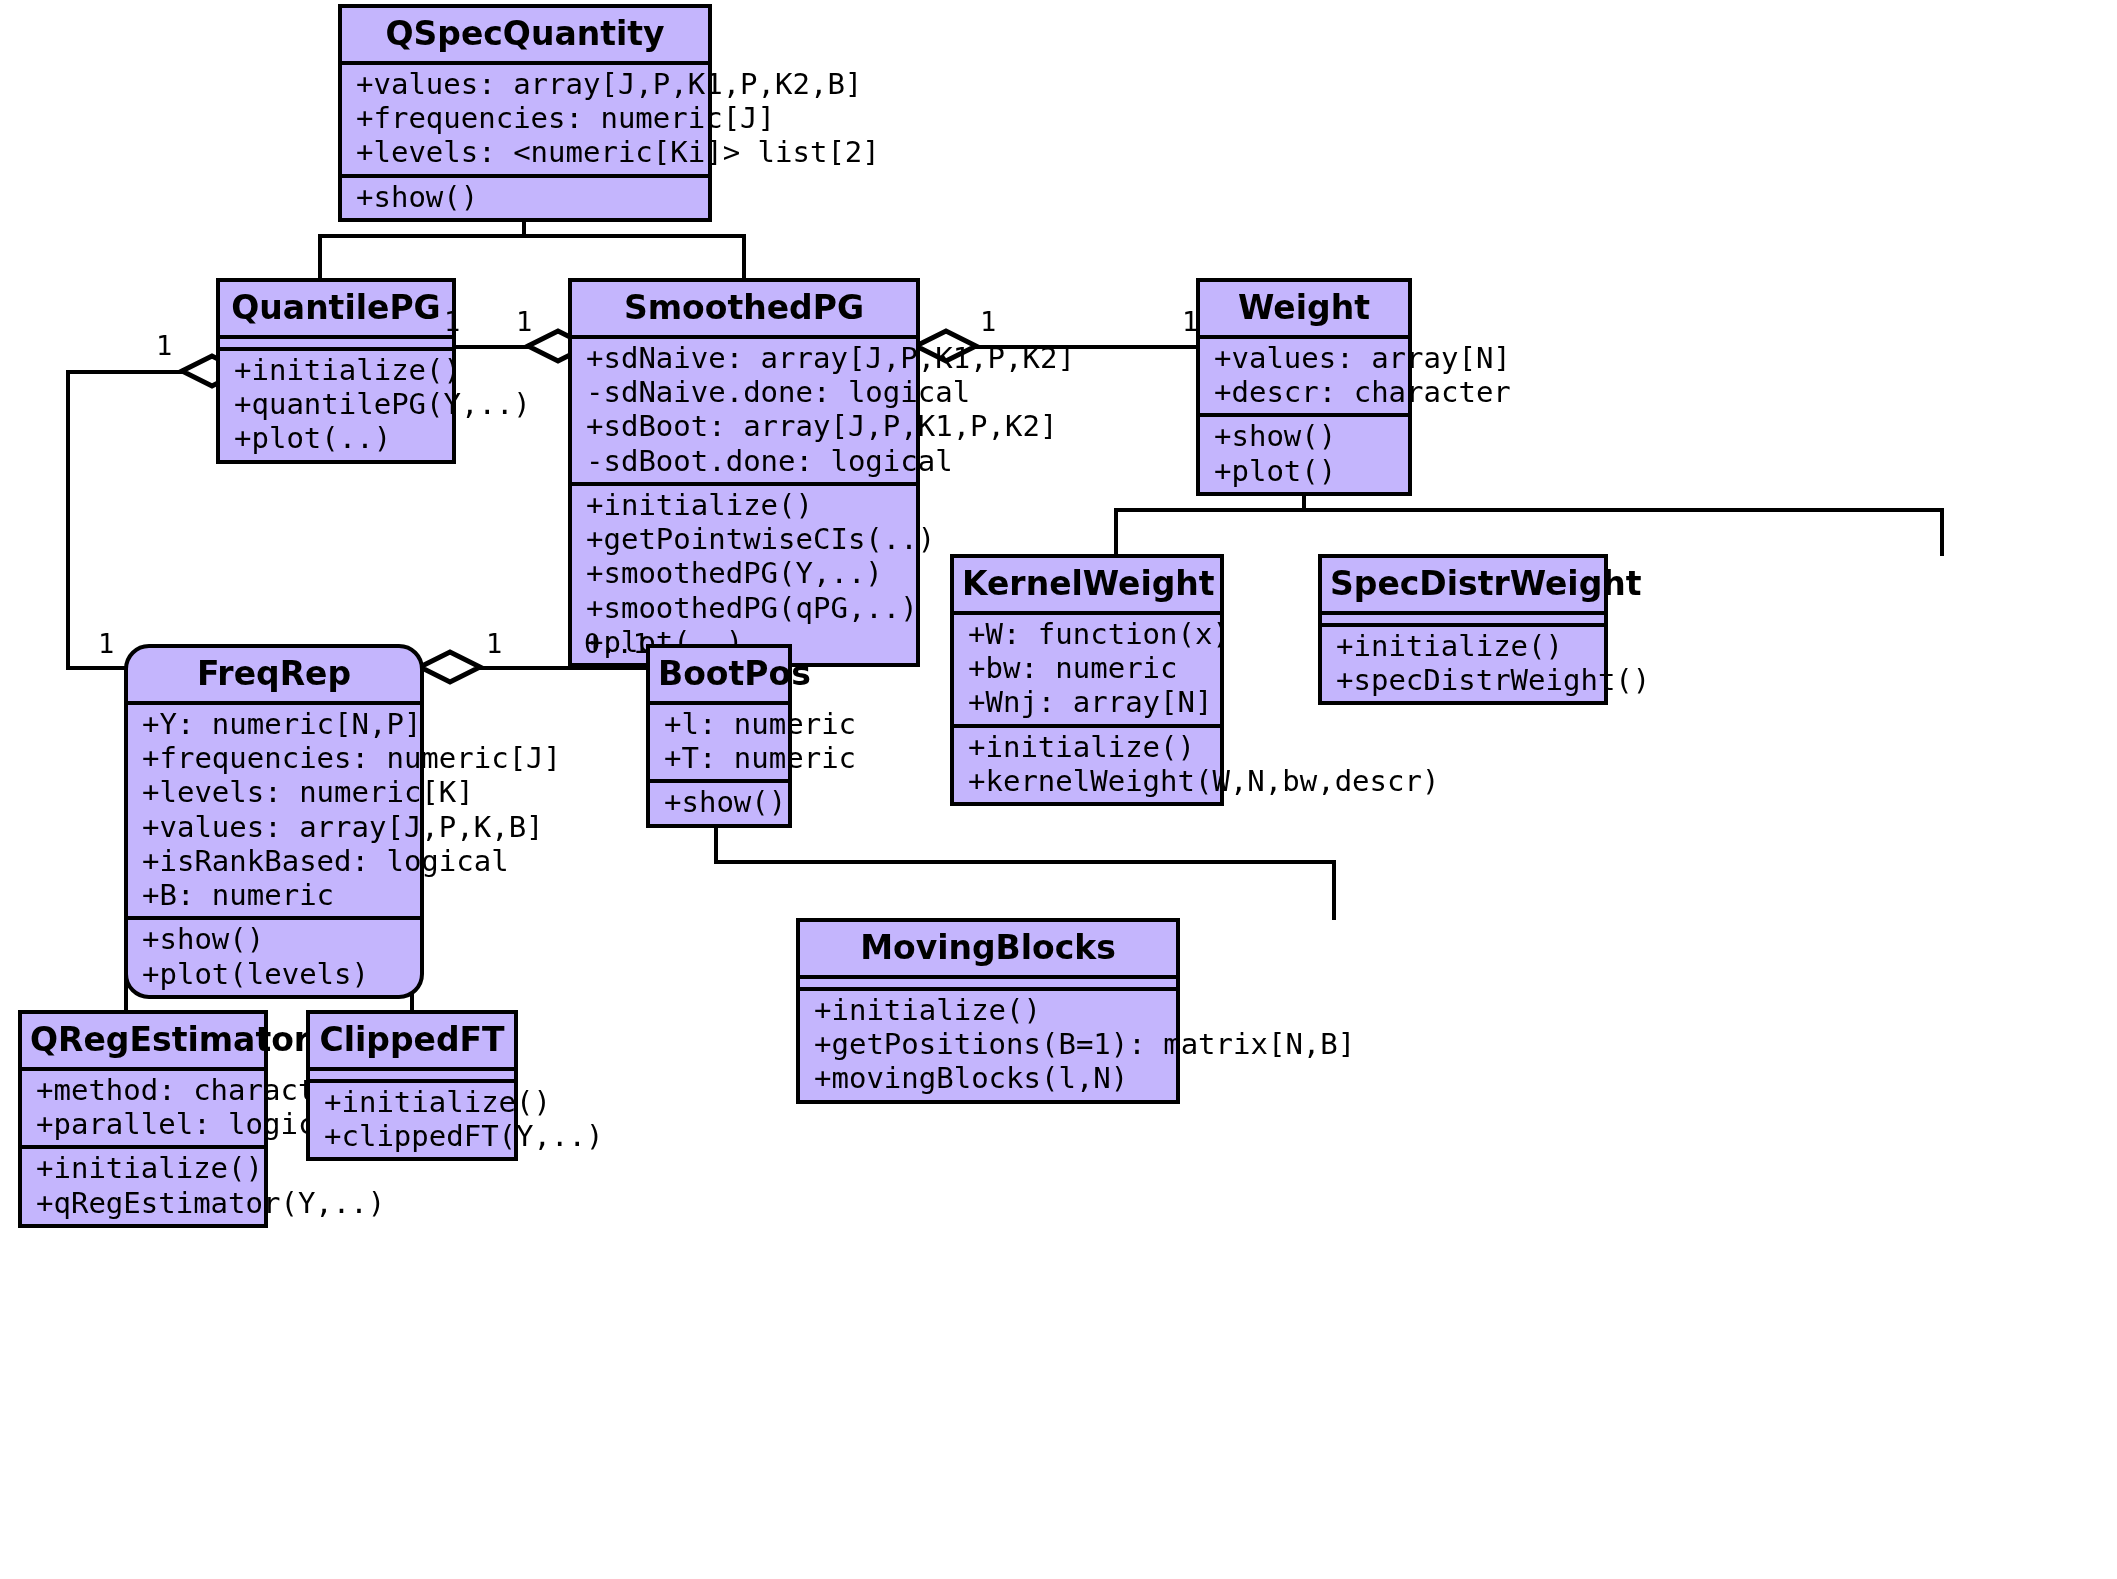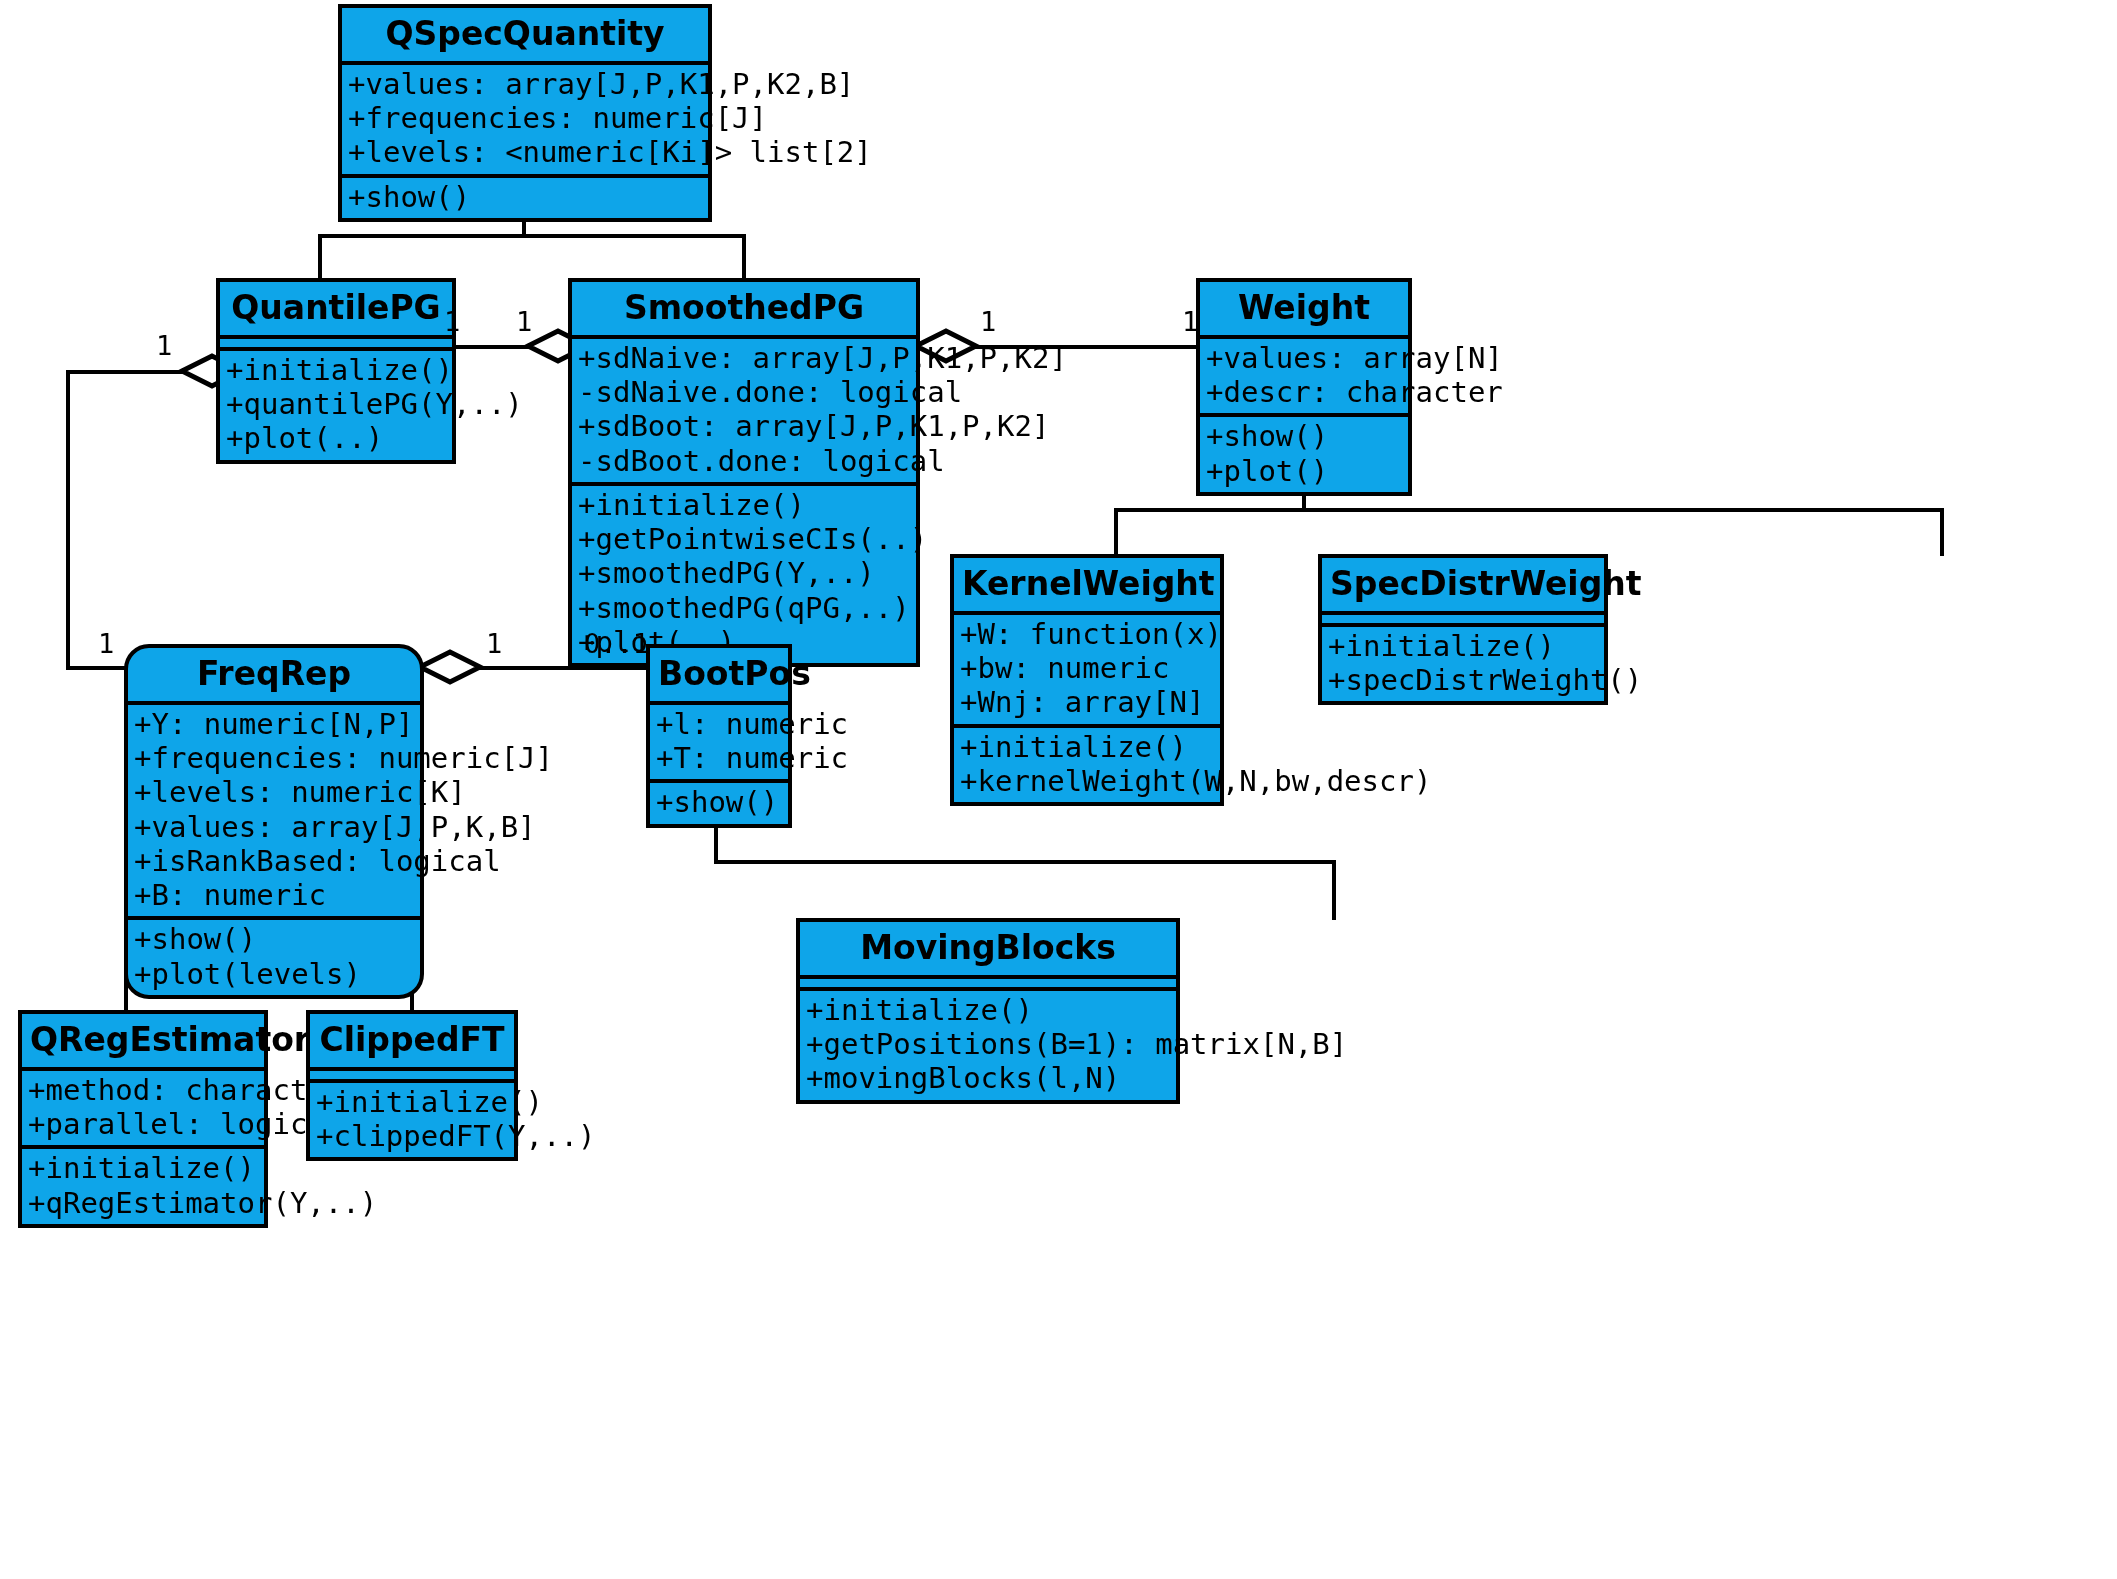--- a/index.html
+++ b/index.html
@@ -8,21 +8,21 @@
     width:2117px;
     height:1579px;
     background:#ffffff;
     font-family:"DejaVu Sans Mono", monospace;
     overflow:hidden;
   }
   .umlbox{
     position:absolute;
     box-sizing:border-box;
     border:4px solid #000;
-    background:#0ea5e9;
+    background:#c4b5fd;
     z-index:5;
   }
   .uml-title{
     text-align:center;
     font-family:"DejaVu Sans", sans-serif;
     font-weight:bold;
     font-size:33px;
     line-height:1.0;
     padding:9px 8px 11px 8px;
     color:#000;
@@ -33,20 +33,21 @@
     padding:2px 0 4px 0;
   }
   .compartment.empty{height:8px;padding:0;}
   .member{
     font-family:"DejaVu Sans Mono", monospace;
     font-size:29px;
     line-height:1.18;
     white-space:pre;
     color:#000;
     padding:0 2px 0 6px;
+    margin-left:8px;
   }
   
   .ln{position:absolute;background:#000;z-index:1;}
   .hln{height:4px;}
   .vln{width:4px;}
   .mult{
     position:absolute;
     font-family:"DejaVu Sans Mono", monospace;
     font-size:27px;
     color:#000;

